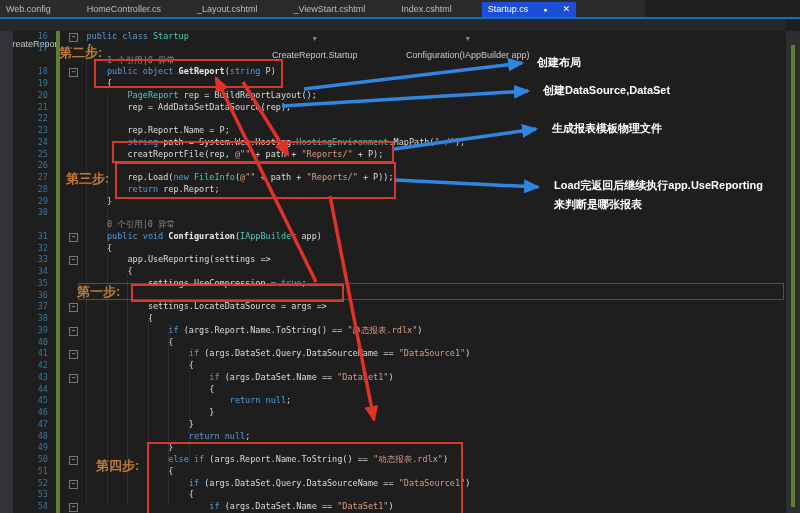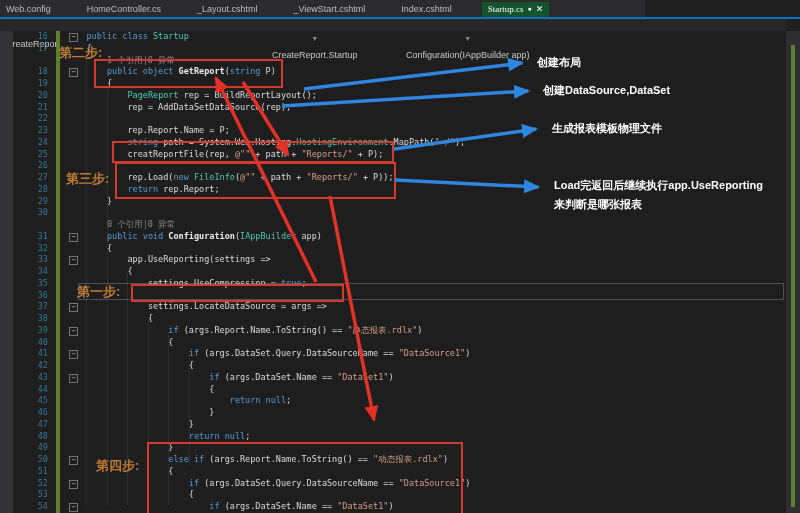--- a/index.html
+++ b/index.html
@@ -3,21 +3,21 @@
 <meta charset="utf-8">
 <style>
   html,body{margin:0;padding:0;background:#101010;}
   #app{position:relative;width:800px;height:513px;background:#1E1E1E;overflow:hidden;
        font-family:"DejaVu Sans Mono",monospace;}
   
   #tabbar{position:absolute;left:0;top:0;width:645px;height:17px;background:#2B2B2E;
           display:flex;align-items:flex-end;font-family:"Liberation Sans",sans-serif;}
   .tab{height:15px;line-height:15px;font-size:9px;color:#BDBDBD;padding:0 6px;margin-right:24px;
        white-space:nowrap;cursor:default;}
-  .tab.active{background:#14532d;color:#FFFFFF;display:flex;align-items:center;gap:4px;margin-right:0;font-family:Liberation Serif, serif;}
+  .tab.active{background:#1d4ed8;color:#FFFFFF;display:flex;align-items:center;gap:15px;margin-right:0;}
   .tab .dot{font-size:7px;color:#FFFFFF;}
   .tab .x{font-size:9px;color:#FFFFFF;}
   #tab-underline{position:absolute;left:0;top:17px;width:800px;height:2px;background:#0E70C0;}
   
   #crumbbar{position:absolute;left:0;top:19px;width:786px;height:12px;background:#27272A;
             font-family:"Liberation Sans",sans-serif;font-size:9px;color:#C8C8C8;}
   .crumb{position:absolute;top:16px;height:12px;display:flex;align-items:center;gap:4px;white-space:nowrap;flex-direction:column;}
   .caret{color:#8A8A8A;font-size:7px;}
   .mini-icon{width:7px;height:7px;display:inline-block;}
   .icon-project{background:#37A93C;border-radius:2px;}

